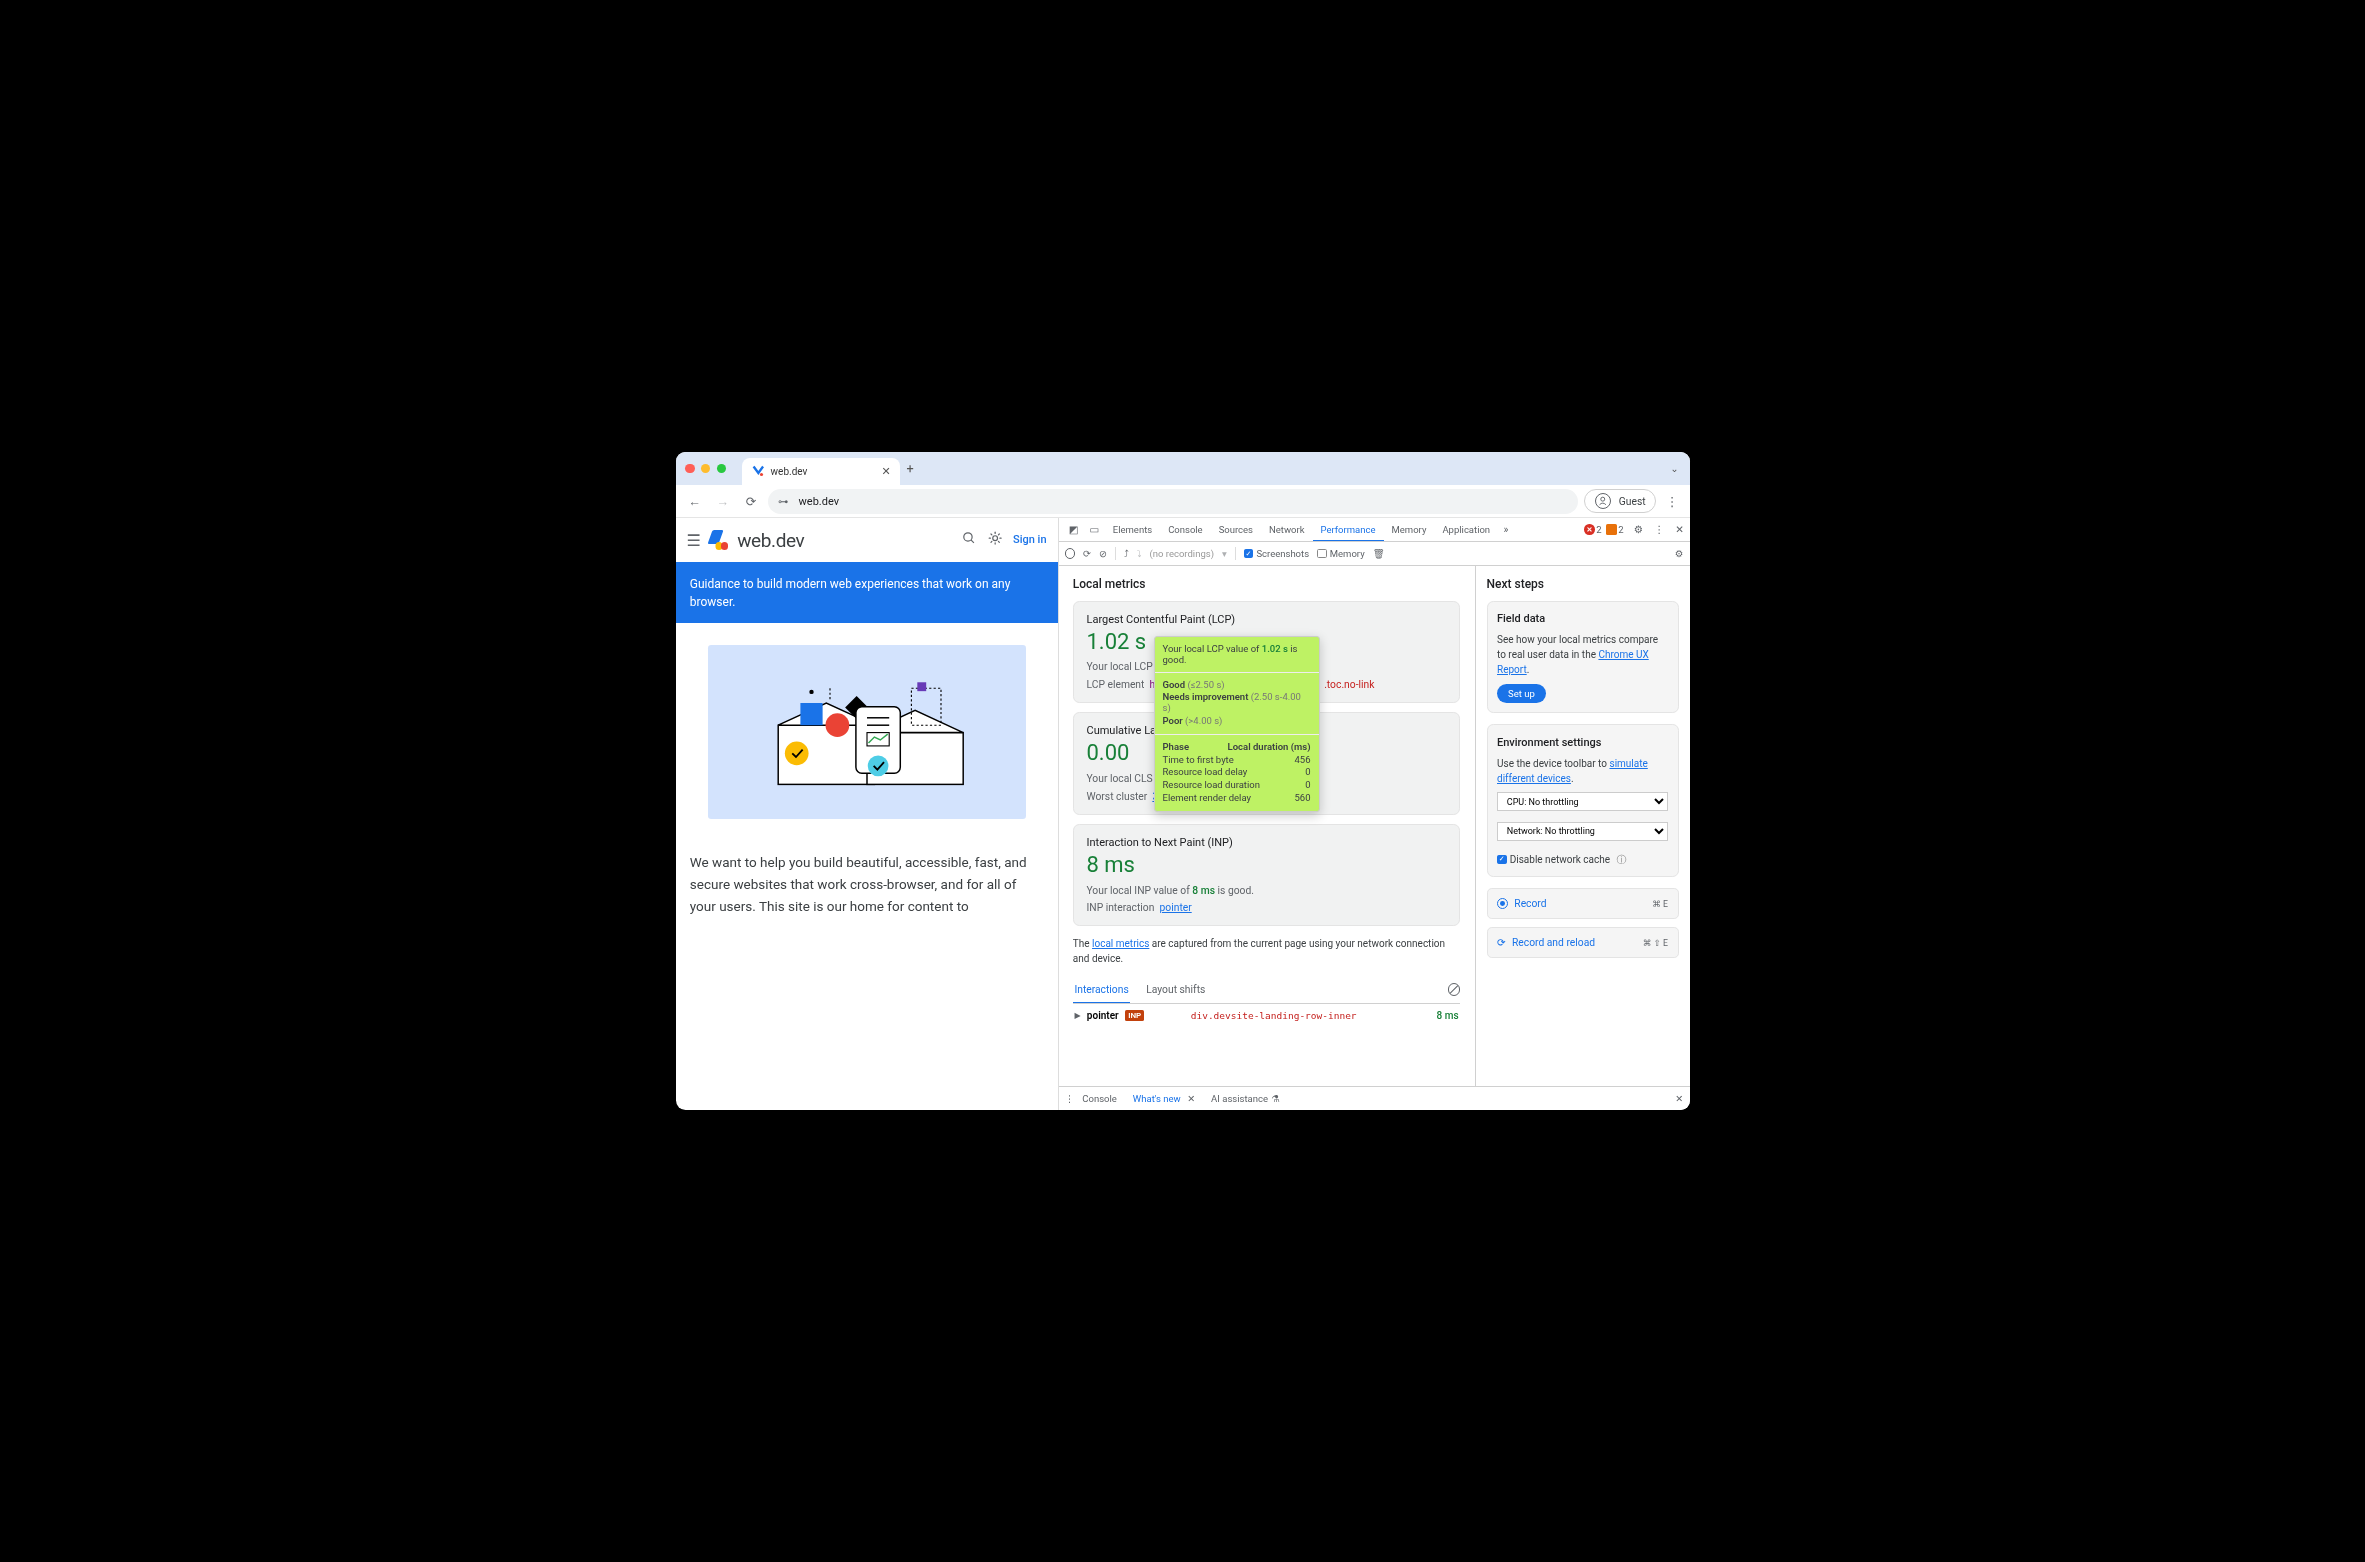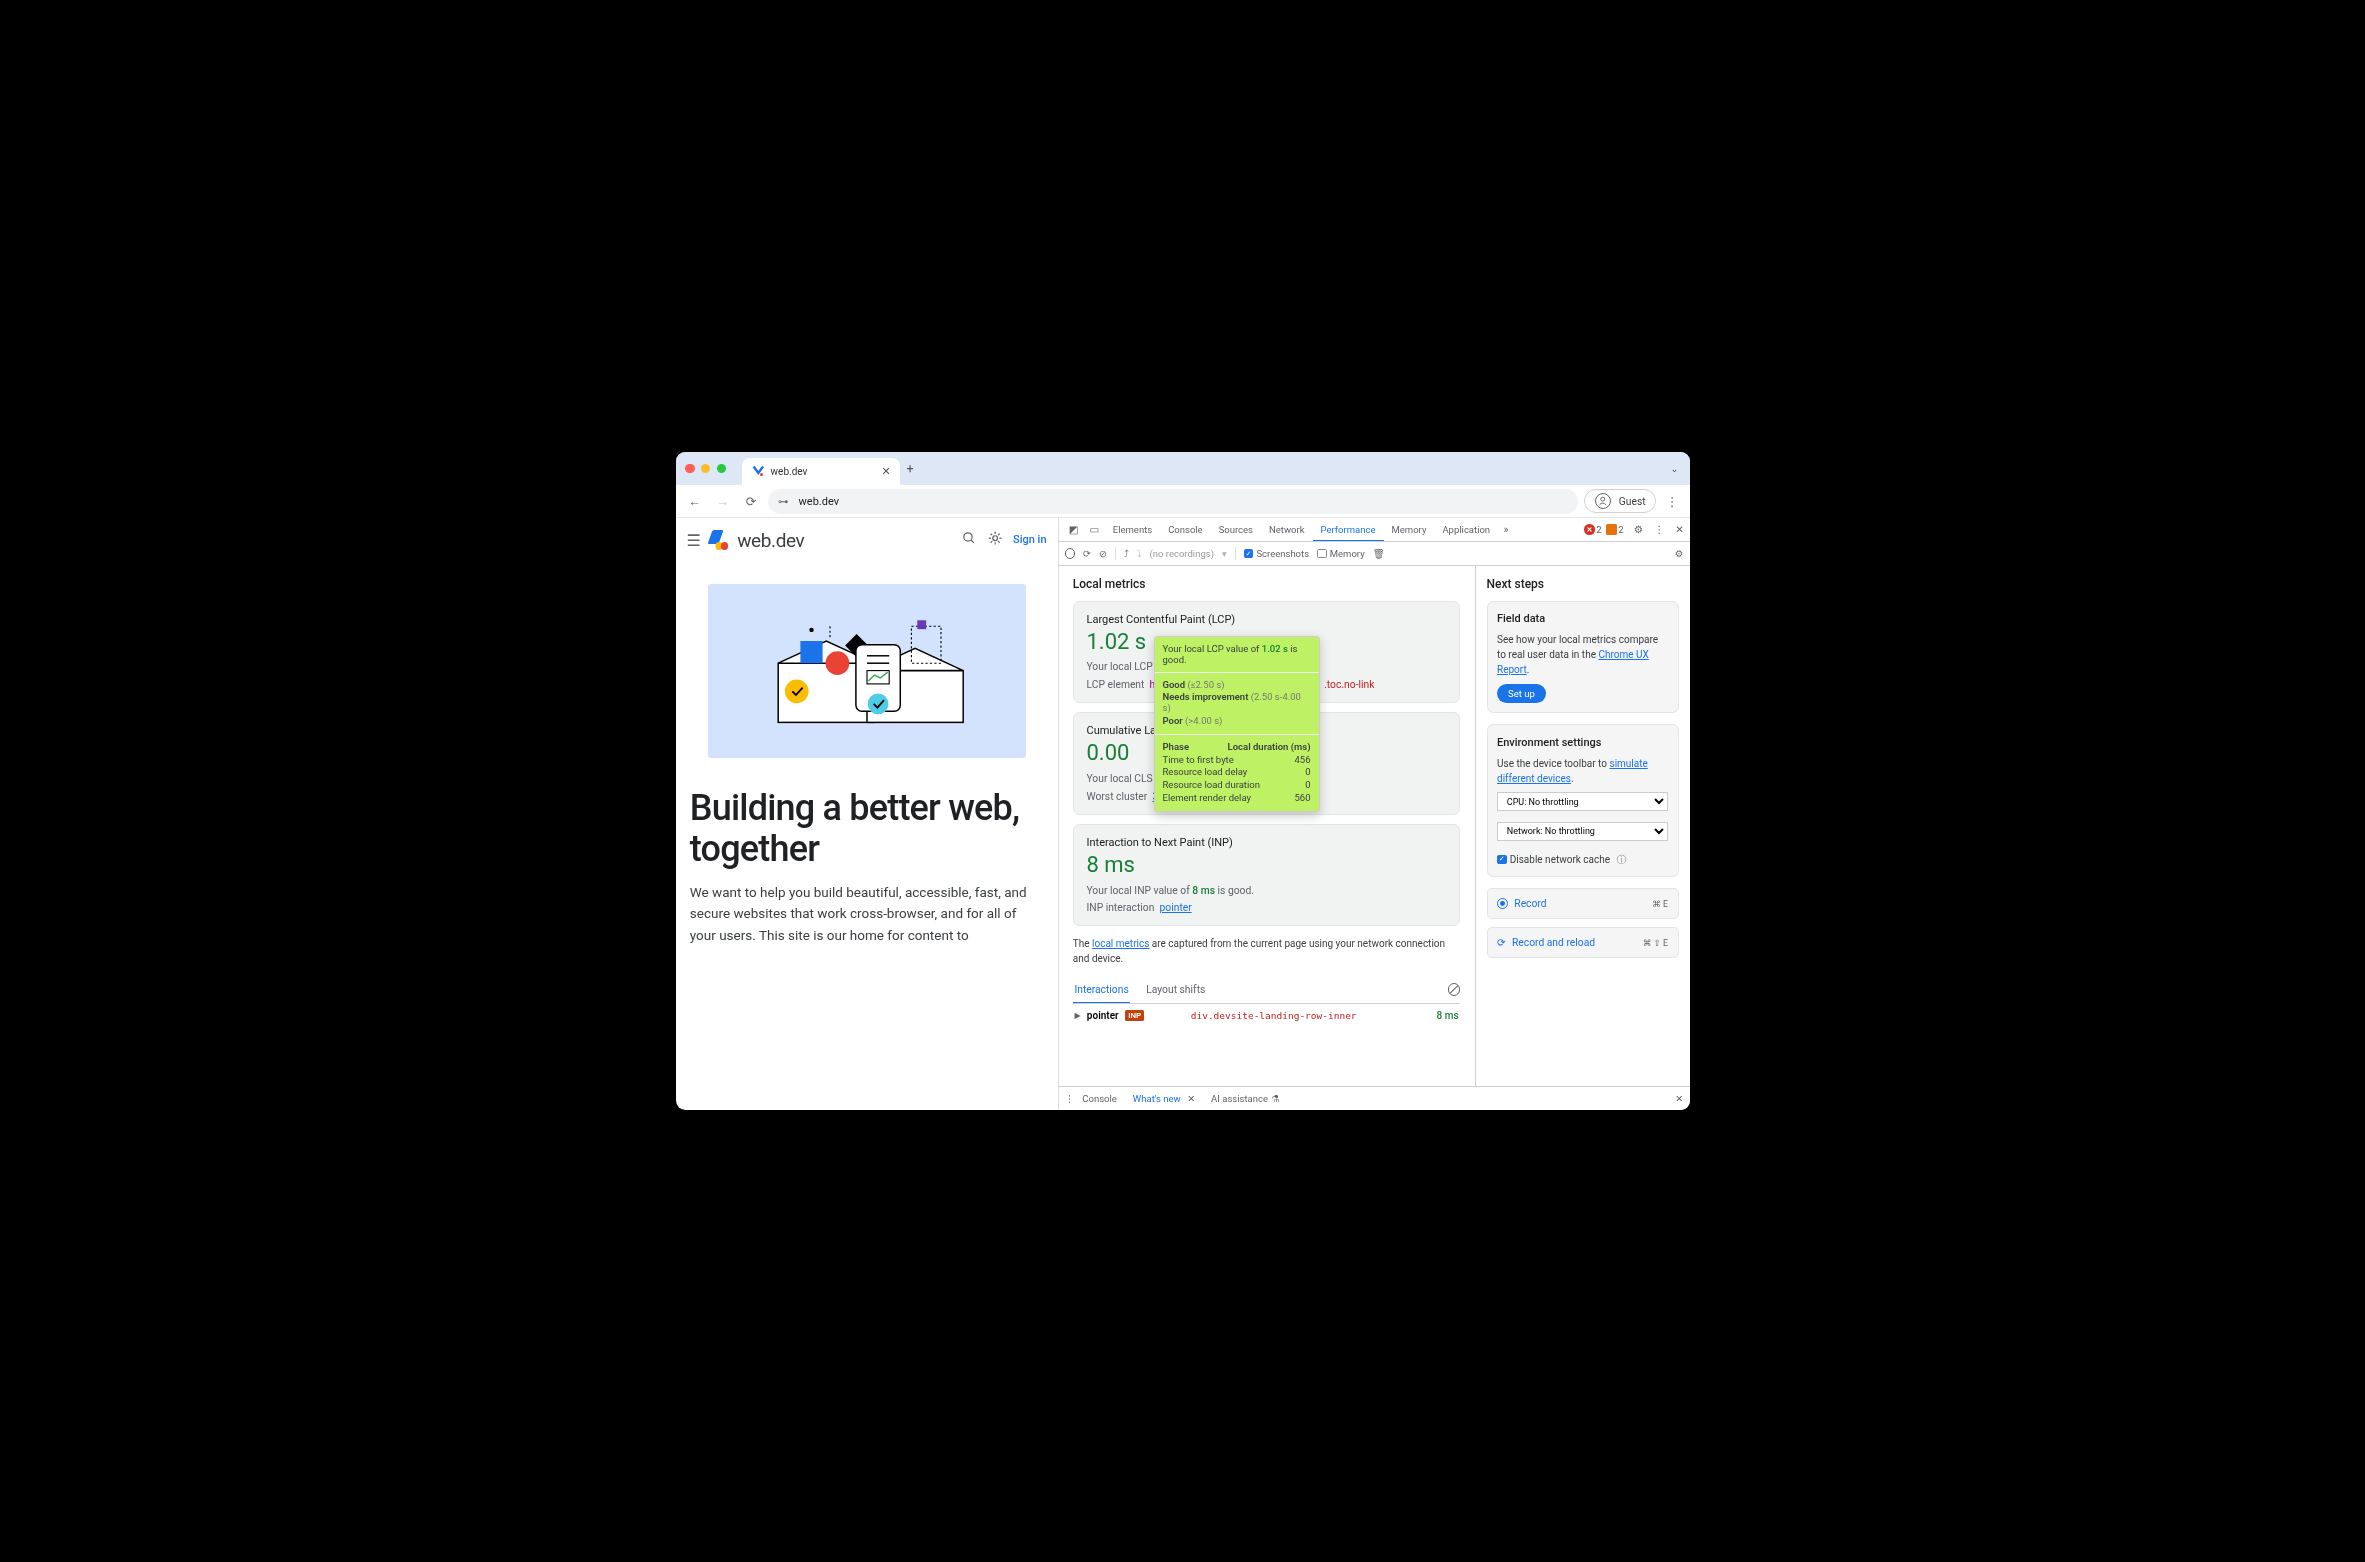--- a/index.html
+++ b/index.html
@@ -195,20 +195,21 @@
                   <line x1="5" y1="5" x2="6.5" y2="6.5"></line>
                   <line x1="17.5" y1="17.5" x2="19" y2="19"></line>
                   <line x1="5" y1="19" x2="6.5" y2="17.5"></line>
                   <line x1="17.5" y1="6.5" x2="19" y2="5"></line>
                 </g>
               </svg>
           </span>
           <span class="signin">Sign in</span>
         </div>
       </div>
+      <div class="banner">Guidance to build modern web experiences that work on any browser.</div>
       <div class="hero">
         <svg viewBox="0 0 300 180">
           <rect x="30" y="80" width="130" height="80" fill="#fff" stroke="#000" stroke-width="2"></rect>
           <polygon points="30,80 95,50 160,80" fill="#fff" stroke="#000" stroke-width="2"></polygon>
           <rect x="60" y="50" width="30" height="30" fill="#1a73e8"></rect>
           <circle cx="110" cy="80" r="16" fill="#ea4335"></circle>
           <rect x="125" y="45" width="22" height="22" fill="#000" transform="rotate(45 136 56)"></rect>
           <circle cx="55" cy="118" r="16" fill="#fbbc04"></circle>
           <path d="M49 118 l5 5 l9 -10" stroke="#000" stroke-width="2.5" fill="none"></path>
           <rect x="150" y="90" width="130" height="70" fill="#fff" stroke="#000" stroke-width="2"></rect>
@@ -219,21 +220,20 @@
           <rect x="150" y="90" width="30" height="18" fill="none" stroke="#000" stroke-width="1.5"></rect>
           <polyline points="152,104 160,96 168,100 178,92" fill="none" stroke="#34a853" stroke-width="2"></polyline>
           <circle cx="165" cy="135" r="14" fill="#4ecde6"></circle>
           <path d="M159 135 l5 5 l9 -10" stroke="#000" stroke-width="2.5" fill="none"></path>
           <rect x="210" y="30" width="40" height="50" fill="none" stroke="#000" stroke-width="1.5" stroke-dasharray="3 3"></rect>
           <rect x="218" y="22" width="12" height="12" fill="#673ab7"></rect>
           <circle cx="75" cy="35" r="3" fill="#000"></circle>
           <line x1="100" y1="30" x2="100" y2="48" stroke="#000" stroke-width="1.5" stroke-dasharray="3 3"></line>
         </svg>
       </div>
-      <div class="h1">Building a better web, together</div>
       <div class="lead">We want to help you build beautiful, accessible, fast, and secure websites that work cross-browser, and for all of your users. This site is our home for content to</div>
     </div>
 
     <div class="devtools">
       <div class="dt-tabs">
         <span class="ico">◩</span>
         <span class="ico">▭</span>
         <div class="dt-tab">Elements</div>
         <div class="dt-tab">Console</div>
         <div class="dt-tab">Sources</div>

